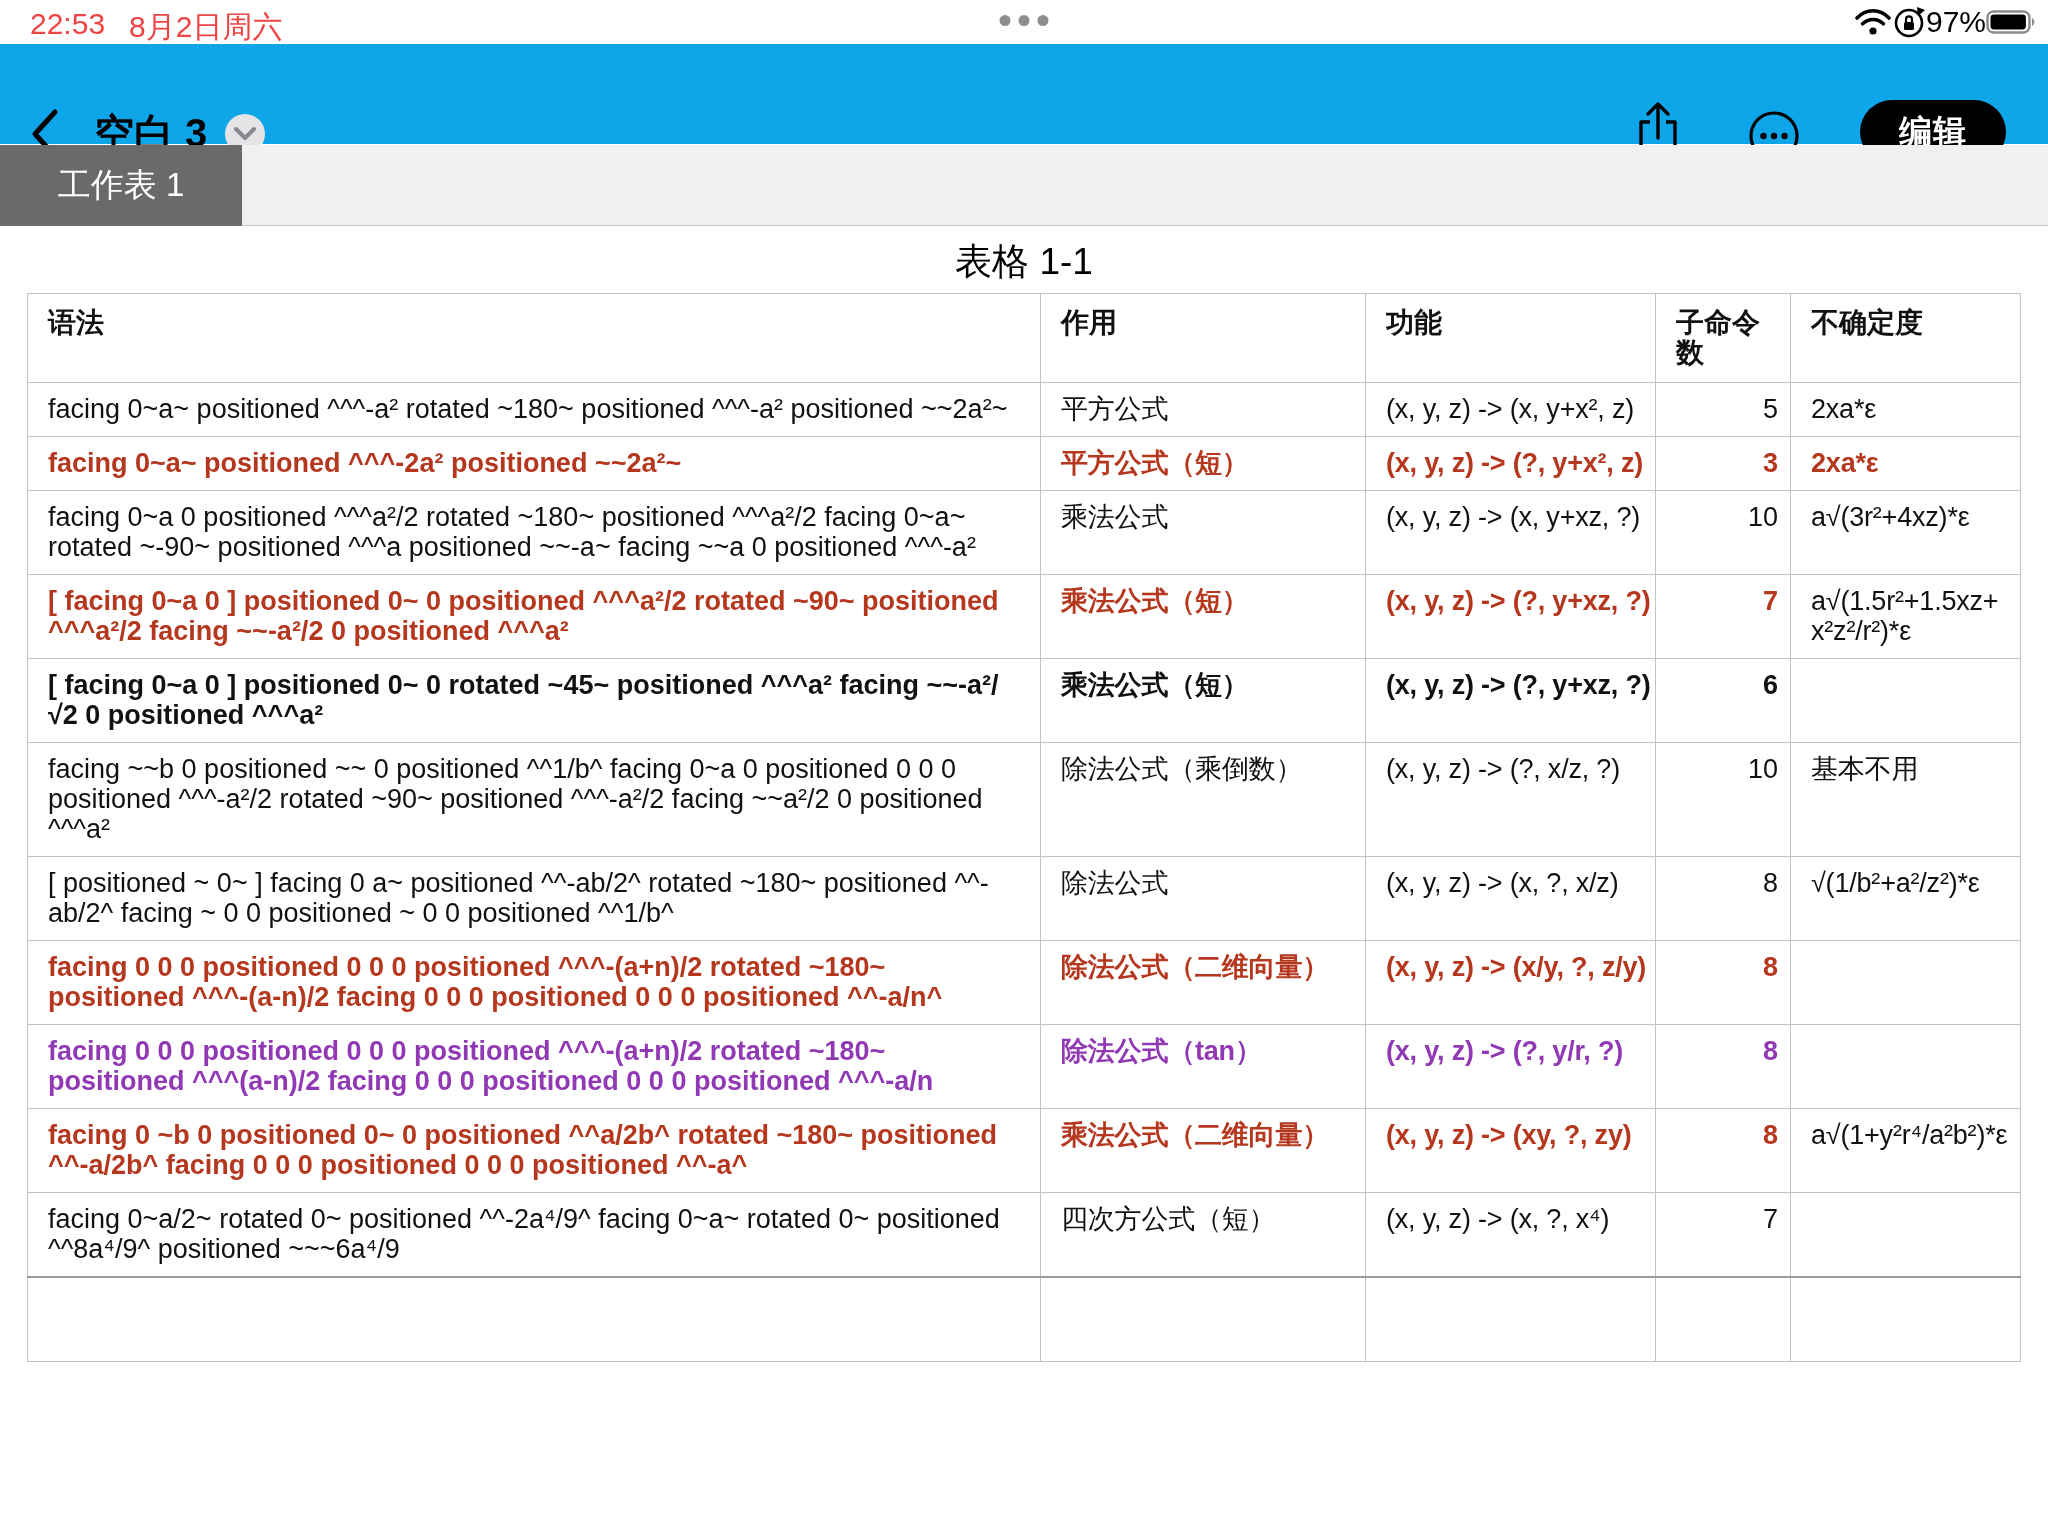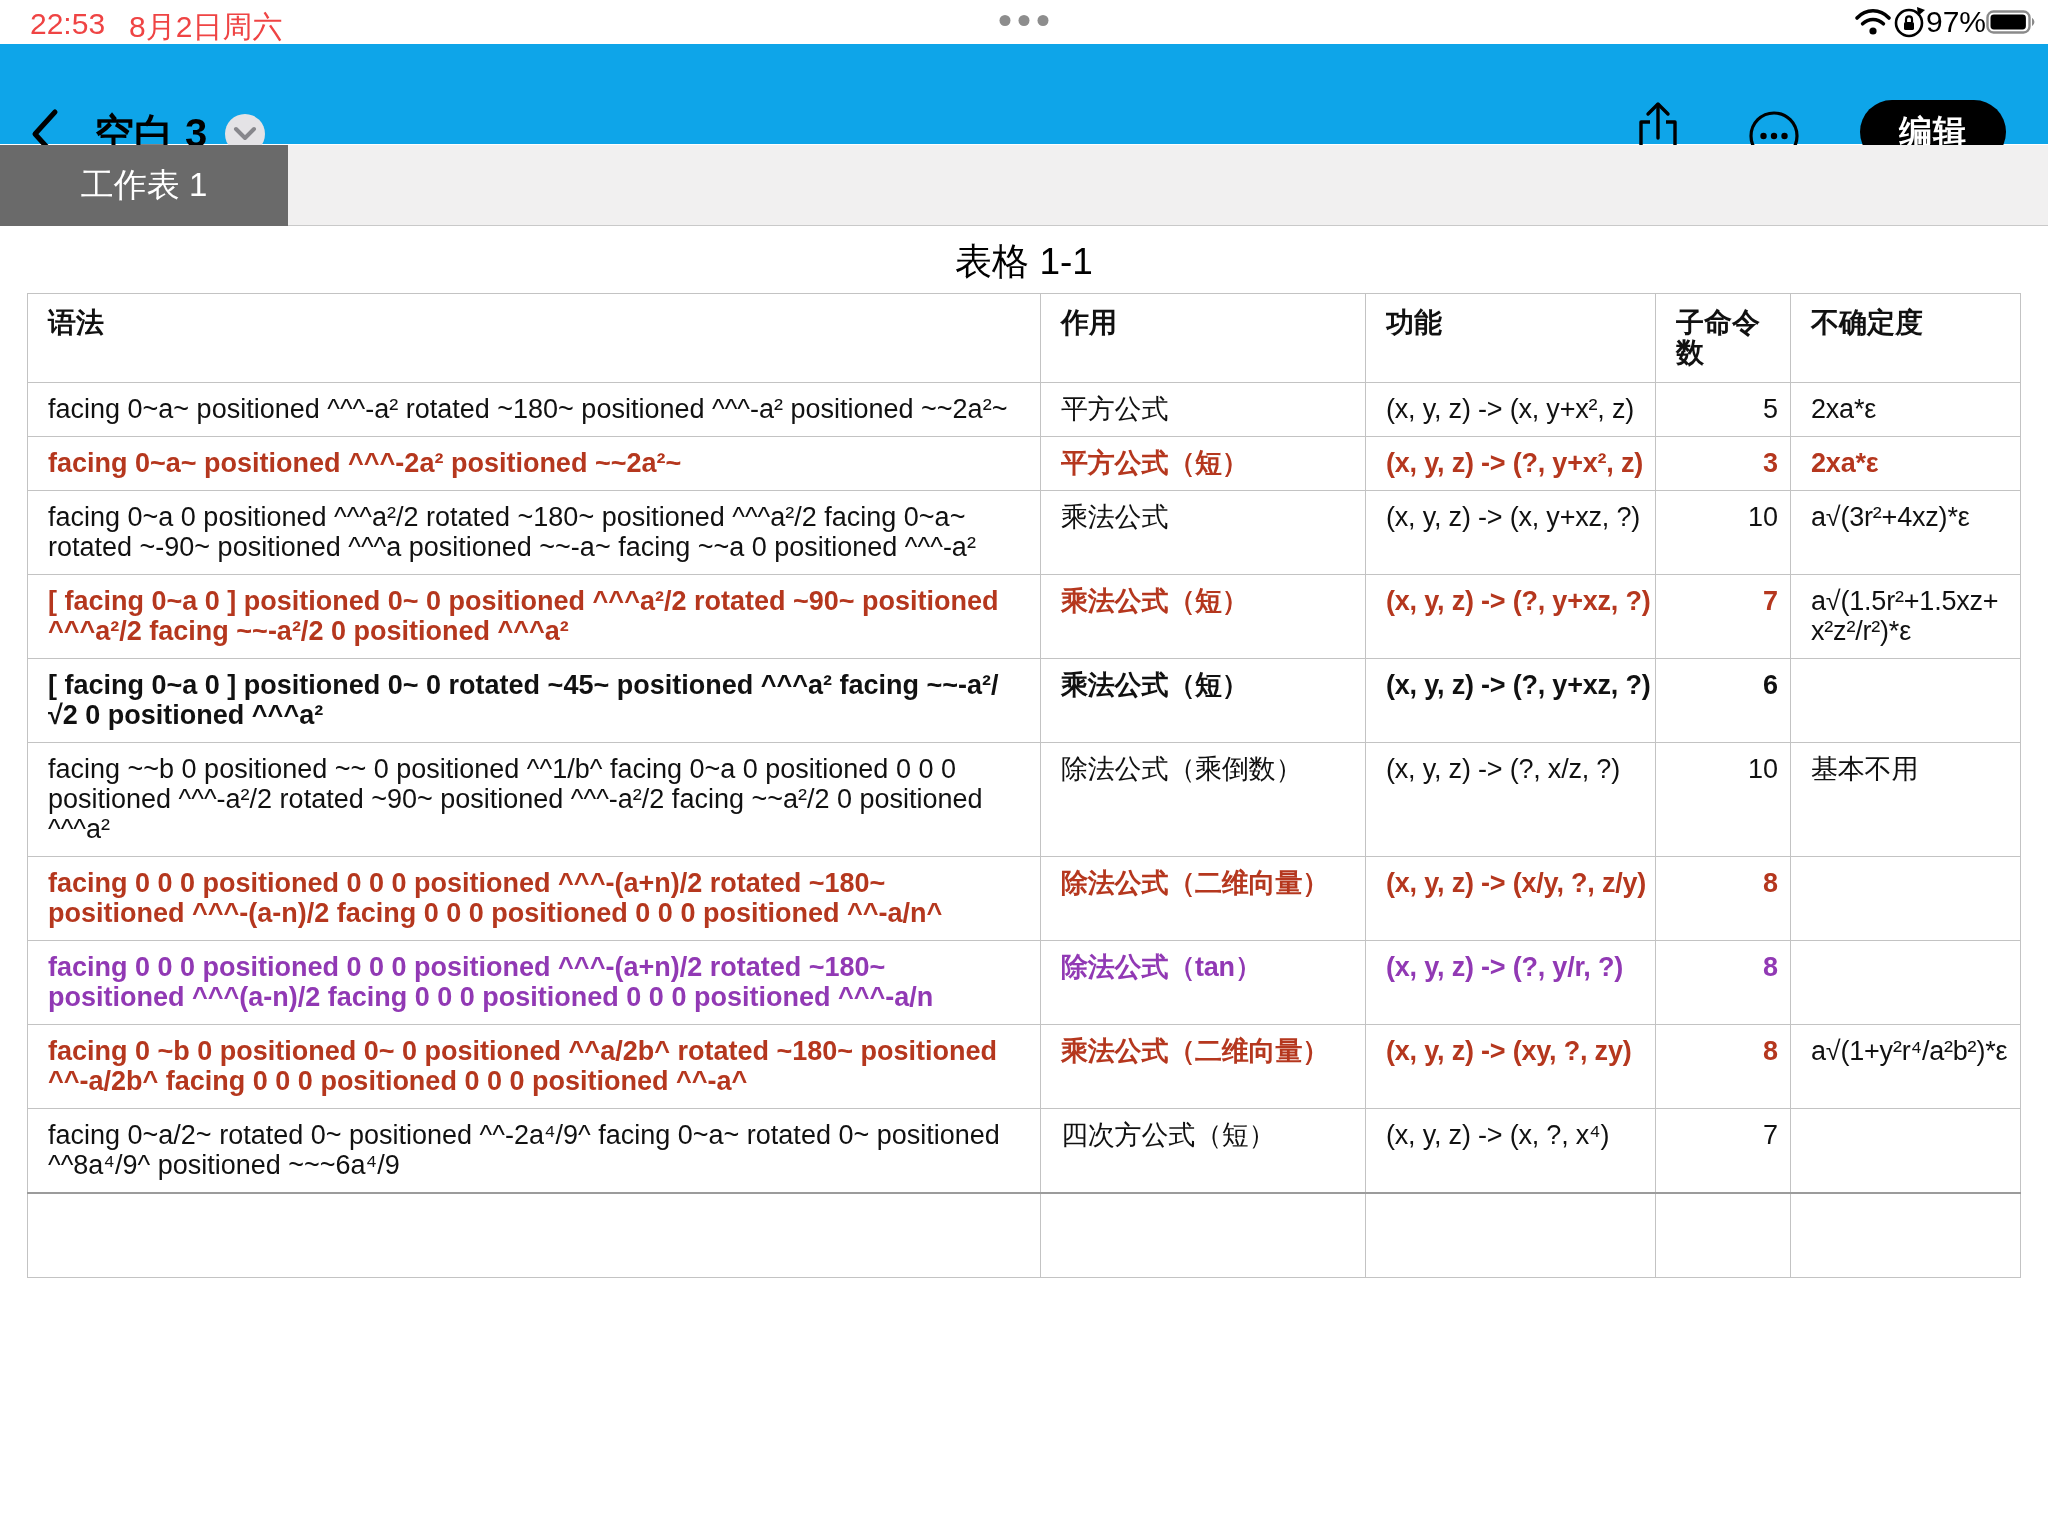--- a/index.html
+++ b/index.html
@@ -21,21 +21,21 @@
   .back-btn{position:absolute;left:28px;top:64px;width:34px;height:52px;}
   .nav-title-group{position:absolute;left:94px;top:62px;display:flex;align-items:center;gap:18px;}
   .nav-title{font-size:40px;font-weight:700;color:#000;}
   .title-chevron-badge{width:40px;height:40px;border-radius:50%;background:#e4e3e6;display:flex;align-items:center;justify-content:center;}
   .share-btn{position:absolute;left:1634px;top:56px;width:48px;height:64px;}
   .more-btn{position:absolute;left:1748px;top:66px;width:52px;height:52px;}
   .edit-btn{position:absolute;left:1860px;top:56px;width:146px;height:64px;border-radius:32px;background:#000;color:#fff;
     font-size:33px;font-weight:700;display:flex;align-items:center;justify-content:center;letter-spacing:1px;}
   
   .tab-strip{position:absolute;top:145px;left:0;right:0;height:80px;background:#f1f0f0;border-bottom:1px solid #c9c9c9;}
-  .tab-active{position:absolute;left:0;top:0;width:288px;height:81px;background:#6a6a6a;color:#fff;
+  .tab-active{position:absolute;left:0;top:0;width:242px;height:81px;background:#6a6a6a;color:#fff;
     font-size:33px;display:flex;align-items:center;justify-content:center;}
   
   .sheet-title{position:absolute;top:237px;left:0;width:100%;text-align:center;font-size:37px;color:#000;}
   table.main-table{
     position:absolute;top:293px;left:27px;width:1993px;
     border-collapse:collapse;table-layout:fixed;
   }
   .main-table th,.main-table td{
     border:1px solid #c3c3c3;vertical-align:top;text-align:left;
     font-size:27px;line-height:30px;color:#111;
@@ -193,20 +193,27 @@
         <td class="col-uncertainty"></td>
       </tr>
       <tr>
         <td class="col-syntax">facing ~~b 0 positioned ~~ 0 positioned ^^1/b^ facing 0~a 0 positioned 0 0 0 positioned ^^^-a²/2 rotated ~90~ positioned ^^^-a²/2 facing ~~a²/2 0 positioned ^^^a²</td>
         <td class="col-role">除法公式（乘倒数）</td>
         <td class="col-func">(x, y, z) -&gt; (?, x/z, ?)</td>
         <td class="col-count">10</td>
         <td class="col-uncertainty">基本不用</td>
       </tr>
       <tr>
+        <td class="col-syntax">[ positioned ~ 0~ ] facing 0 a~ positioned ^^-ab/2^ rotated ~180~ positioned ^^-ab/2^ facing ~ 0 0 positioned ~ 0 0 positioned ^^1/b^</td>
+        <td class="col-role">除法公式</td>
+        <td class="col-func">(x, y, z) -&gt; (x, ?, x/z)</td>
+        <td class="col-count">8</td>
+        <td class="col-uncertainty">√(1/b²+a²/z²)*ε</td>
+      </tr>
+      <tr>
         <td class="col-syntax red">facing 0 0 0 positioned 0 0 0 positioned ^^^-(a+n)/2 rotated ~180~ positioned ^^^-(a-n)/2 facing 0 0 0 positioned 0 0 0 positioned ^^-a/n^</td>
         <td class="col-role red">除法公式（二维向量）</td>
         <td class="col-func red">(x, y, z) -&gt; (x/y, ?, z/y)</td>
         <td class="col-count red">8</td>
         <td class="col-uncertainty"></td>
       </tr>
       <tr>
         <td class="col-syntax purple">facing 0 0 0 positioned 0 0 0 positioned ^^^-(a+n)/2 rotated ~180~ positioned ^^^(a-n)/2 facing 0 0 0 positioned 0 0 0 positioned ^^^-a/n</td>
         <td class="col-role purple">除法公式（tan）</td>
         <td class="col-func purple">(x, y, z) -&gt; (?, y/r, ?)</td>

